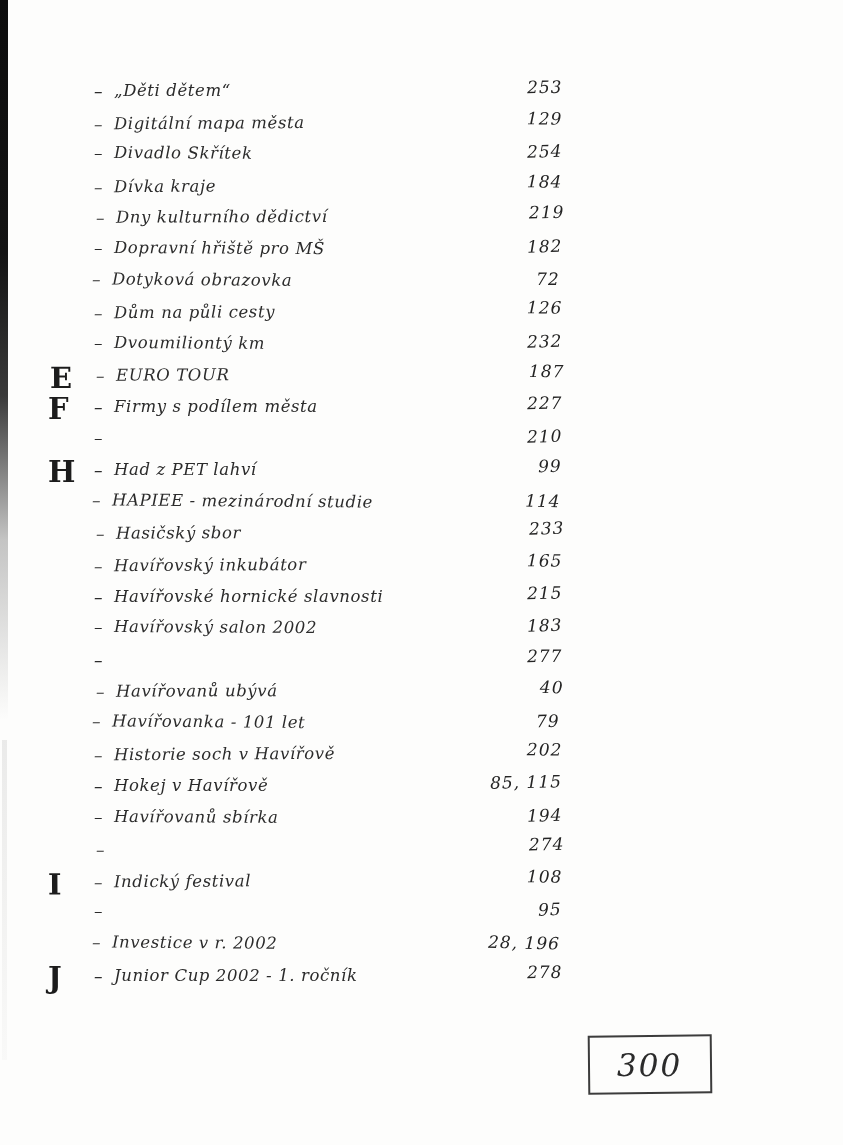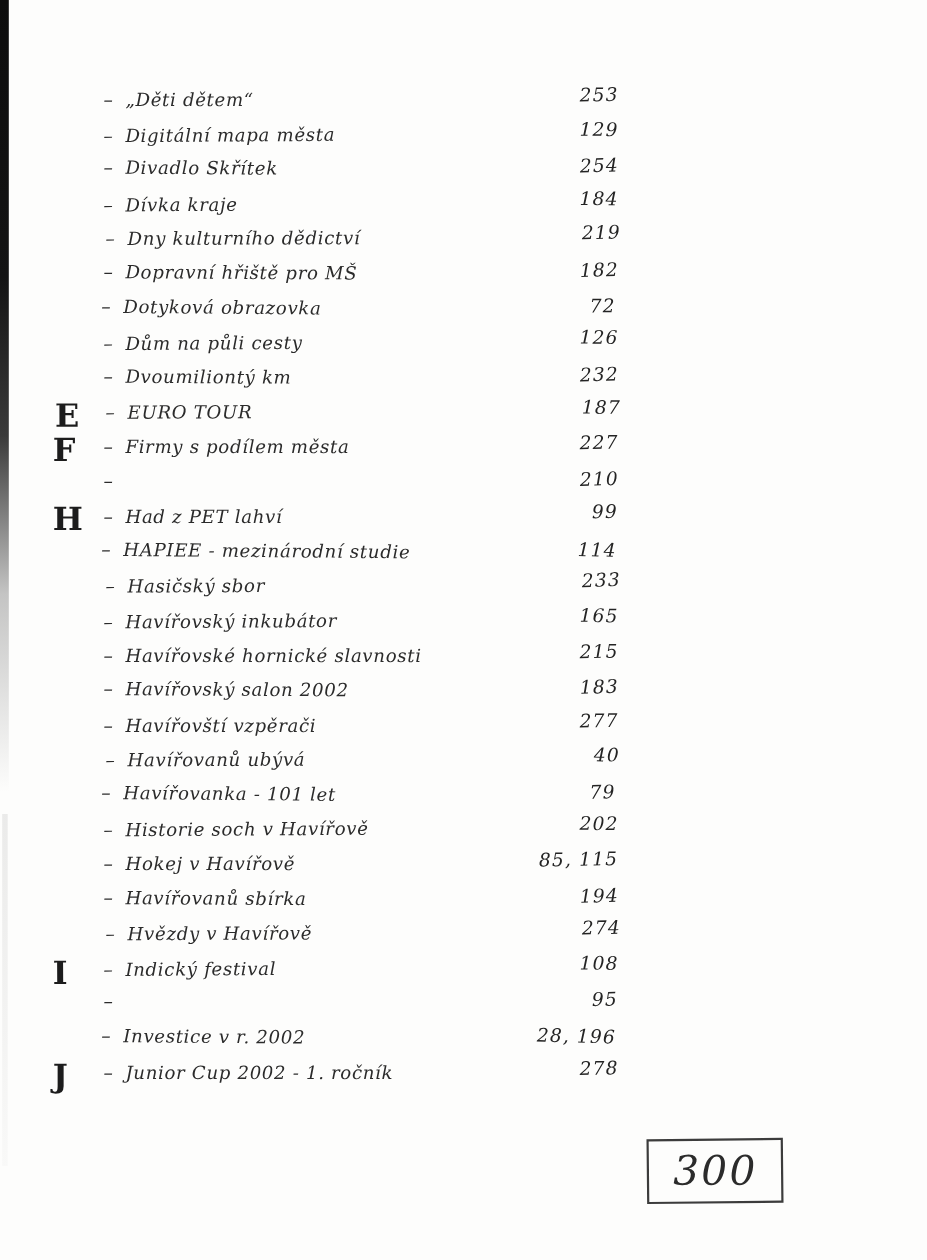--- a/index.html
+++ b/index.html
@@ -100,21 +100,21 @@
     border: 2px solid #3c3c3c;
     transform: rotate(-0.6deg);
     display: flex;
     align-items: center;
     justify-content: center;
     background: #fdfdfc;
   }
   .page-stamp-number {
     font-family: "DejaVu Serif", serif;
     font-style: italic;
-    font-size: 37px;
+    font-size: 31px;
     letter-spacing: 2px;
     color: #2b2b2b;
     transform: rotate(0.5deg);
     text-align: center;
   }
 </style>
 </head>
 <body>
 
 <div class="scan-edge"></div>
@@ -224,21 +224,20 @@
     </div>
     <div class="index-row">
       <span class="section-letter"></span>
       <span class="entry-dash">–</span>
       <span class="entry-title">Havířovský salon 2002</span>
       <span class="entry-pages">183</span>
     </div>
     <div class="index-row">
       <span class="section-letter"></span>
       <span class="entry-dash">–</span>
-      <span class="entry-title">Havířovští vzpěrači</span>
       <span class="entry-pages">277</span>
     </div>
     <div class="index-row">
       <span class="section-letter"></span>
       <span class="entry-dash">–</span>
       <span class="entry-title">Havířovanů ubývá</span>
       <span class="entry-pages">40</span>
     </div>
     <div class="index-row">
       <span class="section-letter"></span>
@@ -260,21 +259,20 @@
     </div>
     <div class="index-row">
       <span class="section-letter"></span>
       <span class="entry-dash">–</span>
       <span class="entry-title">Havířovanů sbírka</span>
       <span class="entry-pages">194</span>
     </div>
     <div class="index-row">
       <span class="section-letter"></span>
       <span class="entry-dash">–</span>
-      <span class="entry-title">Hvězdy v Havířově</span>
       <span class="entry-pages">274</span>
     </div>
     <div class="index-row">
       <span class="section-letter">I</span>
       <span class="entry-dash">–</span>
       <span class="entry-title">Indický festival</span>
       <span class="entry-pages">108</span>
     </div>
     <div class="index-row">
       <span class="section-letter"></span>

